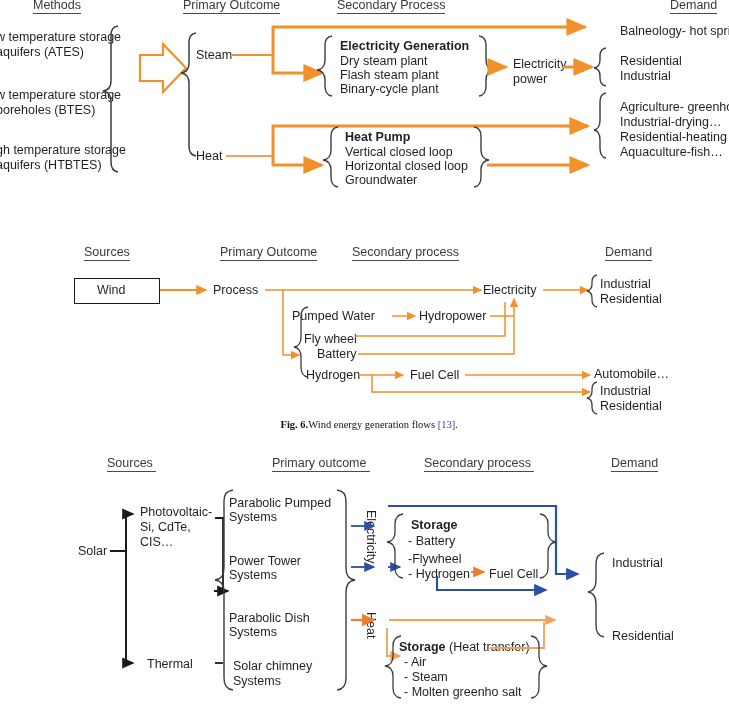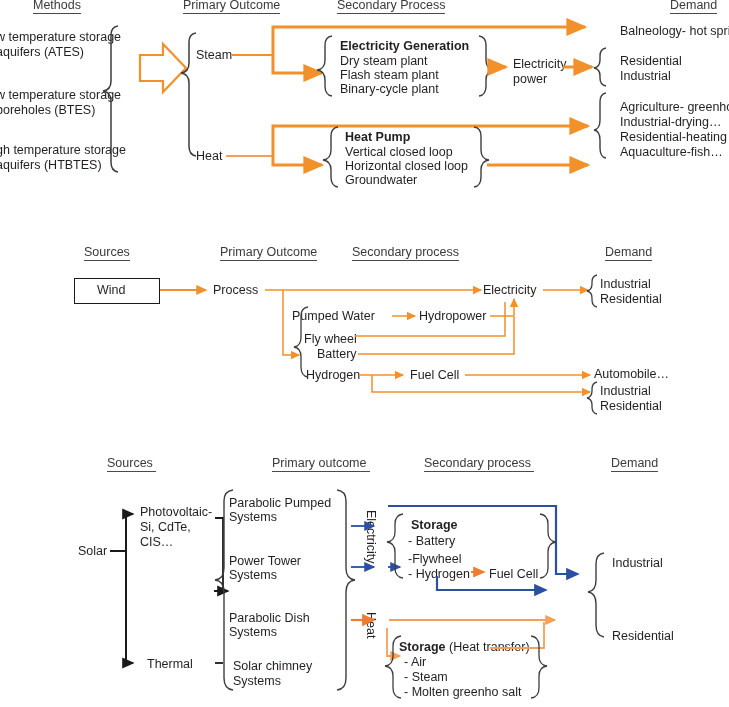--- a/index.html
+++ b/index.html
@@ -168,20 +168,23 @@
 
     <path d="M372,130 L372,147 L590,147" fill="none" stroke="#F2902A" stroke-width="1.5" marker-end="url(#oarrow6)"></path>
 
     <line x1="543" y1="45" x2="588" y2="45" stroke="#F2902A" stroke-width="1.5" marker-end="url(#oarrow6)"></line>
 
     <path d="M597,30 q-5,1 -5,7 L592,39 q0,6 -5,7 q5,1 5,7 L592,55 q0,6 5,7" fill="none" stroke="#3d3d3d" stroke-width="1.3"></path>
 
     <path d="M597,137 q-5,1 -5,7 L592,146 q0,6 -5,7 q5,1 5,7 L592,162 q0,6 5,7" fill="none" stroke="#3d3d3d" stroke-width="1.3"></path>
   </svg>
 
+  <div class="cap" style="left:270px;top:163px;">
+    <b>Fig. 6.</b><span>Wind energy generation flows </span><span class="ref">[13]</span><span>.</span>
+  </div>
 </div>
 
 <div class="fig" style="top:448px;height:259px;">
 
   <div class="hdr" style="left:107px;top:8px;">Sources </div>
   <div class="hdr" style="left:272px;top:8px;">Primary outcome </div>
   <div class="hdr" style="left:424px;top:8px;">Secondary process </div>
   <div class="hdr" style="left:611px;top:8px;">Demand</div>
 
   <div class="txt" style="left:78px;top:96px;">Solar</div>

